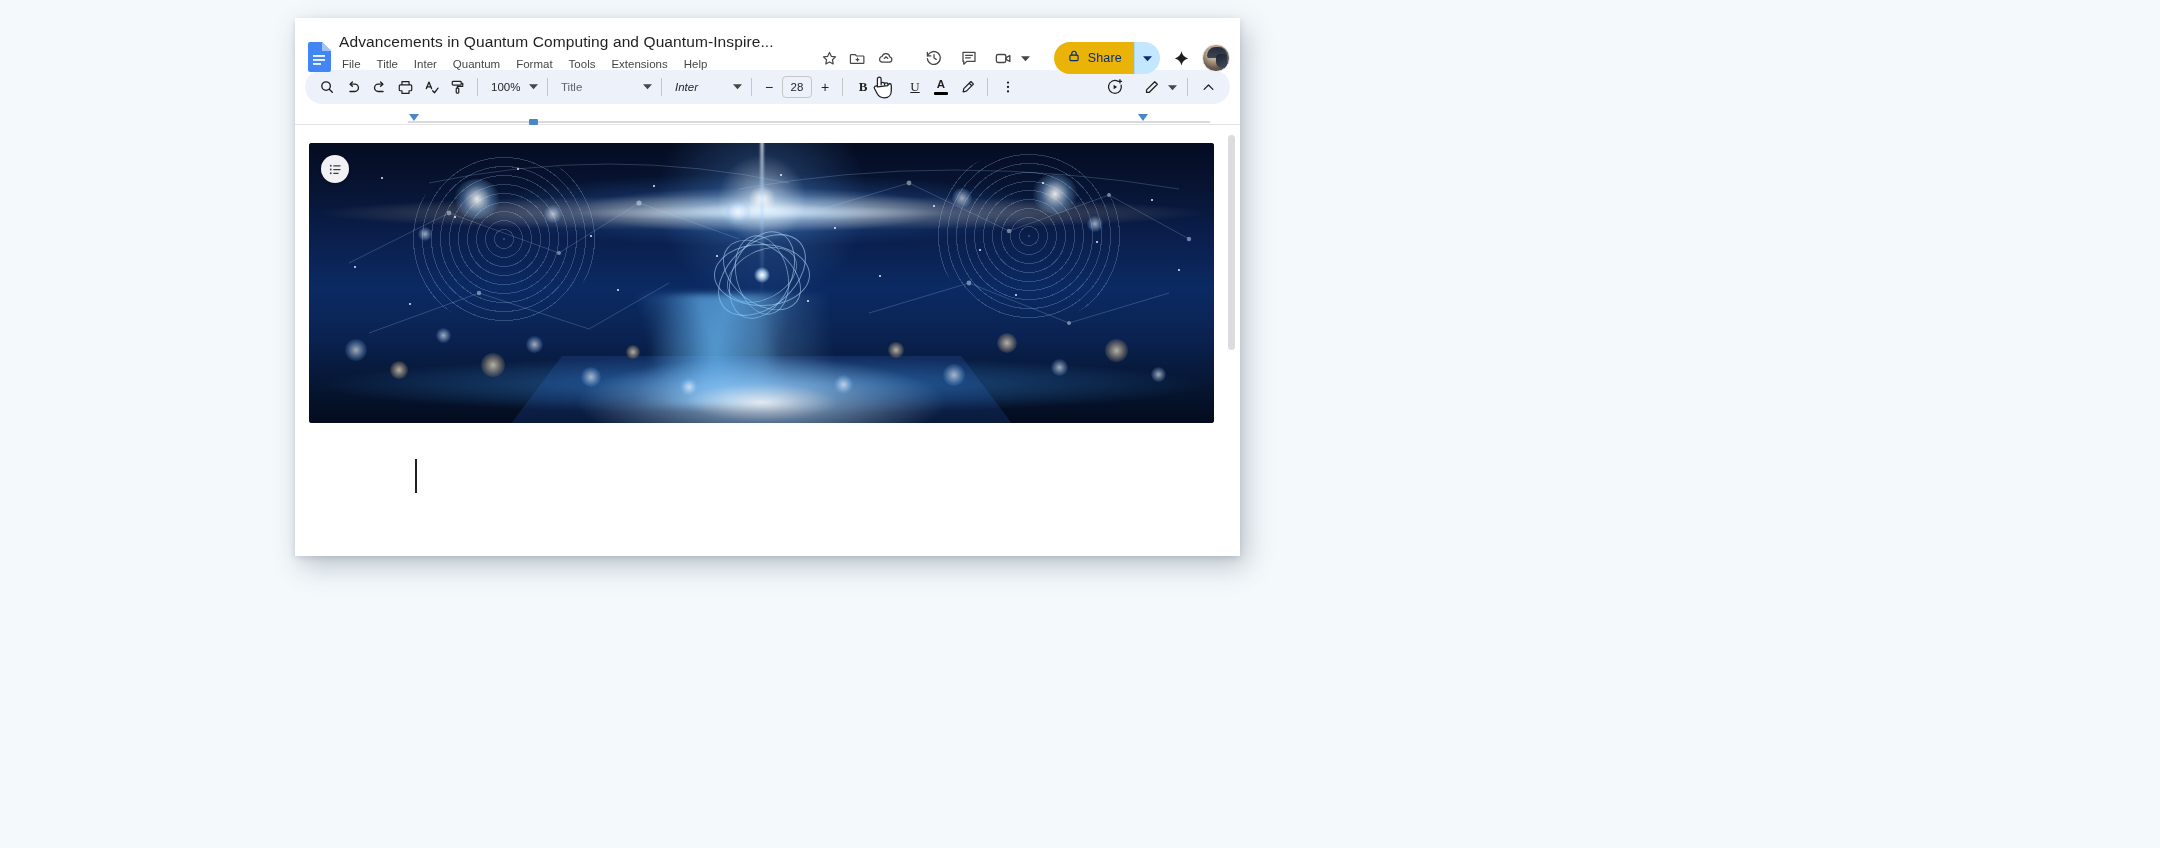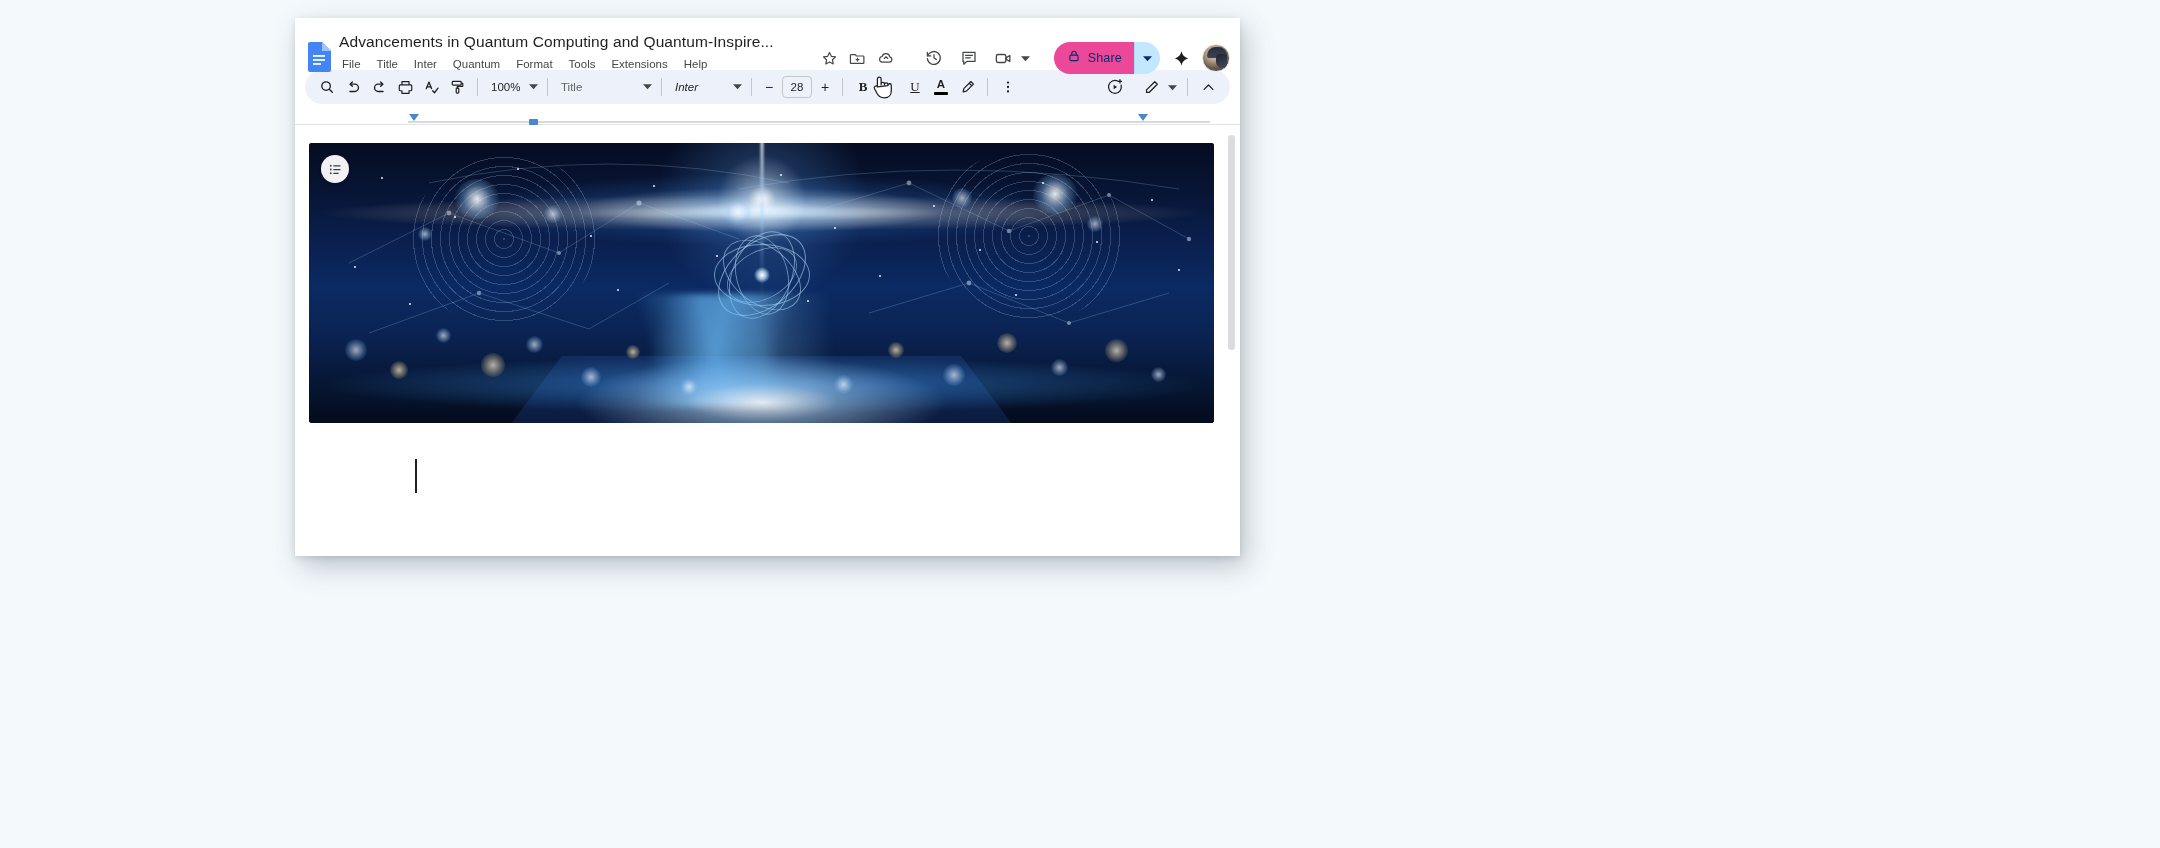--- a/index.html
+++ b/index.html
@@ -85,21 +85,21 @@
     cursor: pointer;
     color: #444746;
   }
   .hgap { width: 20px; }
   .hgap-sm { width: 7px; }
 
   #share-button {
     display: flex;
     align-items: center;
     height: 32px;
-    background: #ec4899;
+    background: #eab308;
     border-radius: 16px 0 0 16px;
     padding: 0 12px 0 13px;
     gap: 7px;
     cursor: pointer;
     color: #062e6f;
   }
   #share-label { font-size: 12.5px; letter-spacing:.2px; }
   #share-caret {
     width: 26px; height: 32px;
     background: #c2e7ff;

